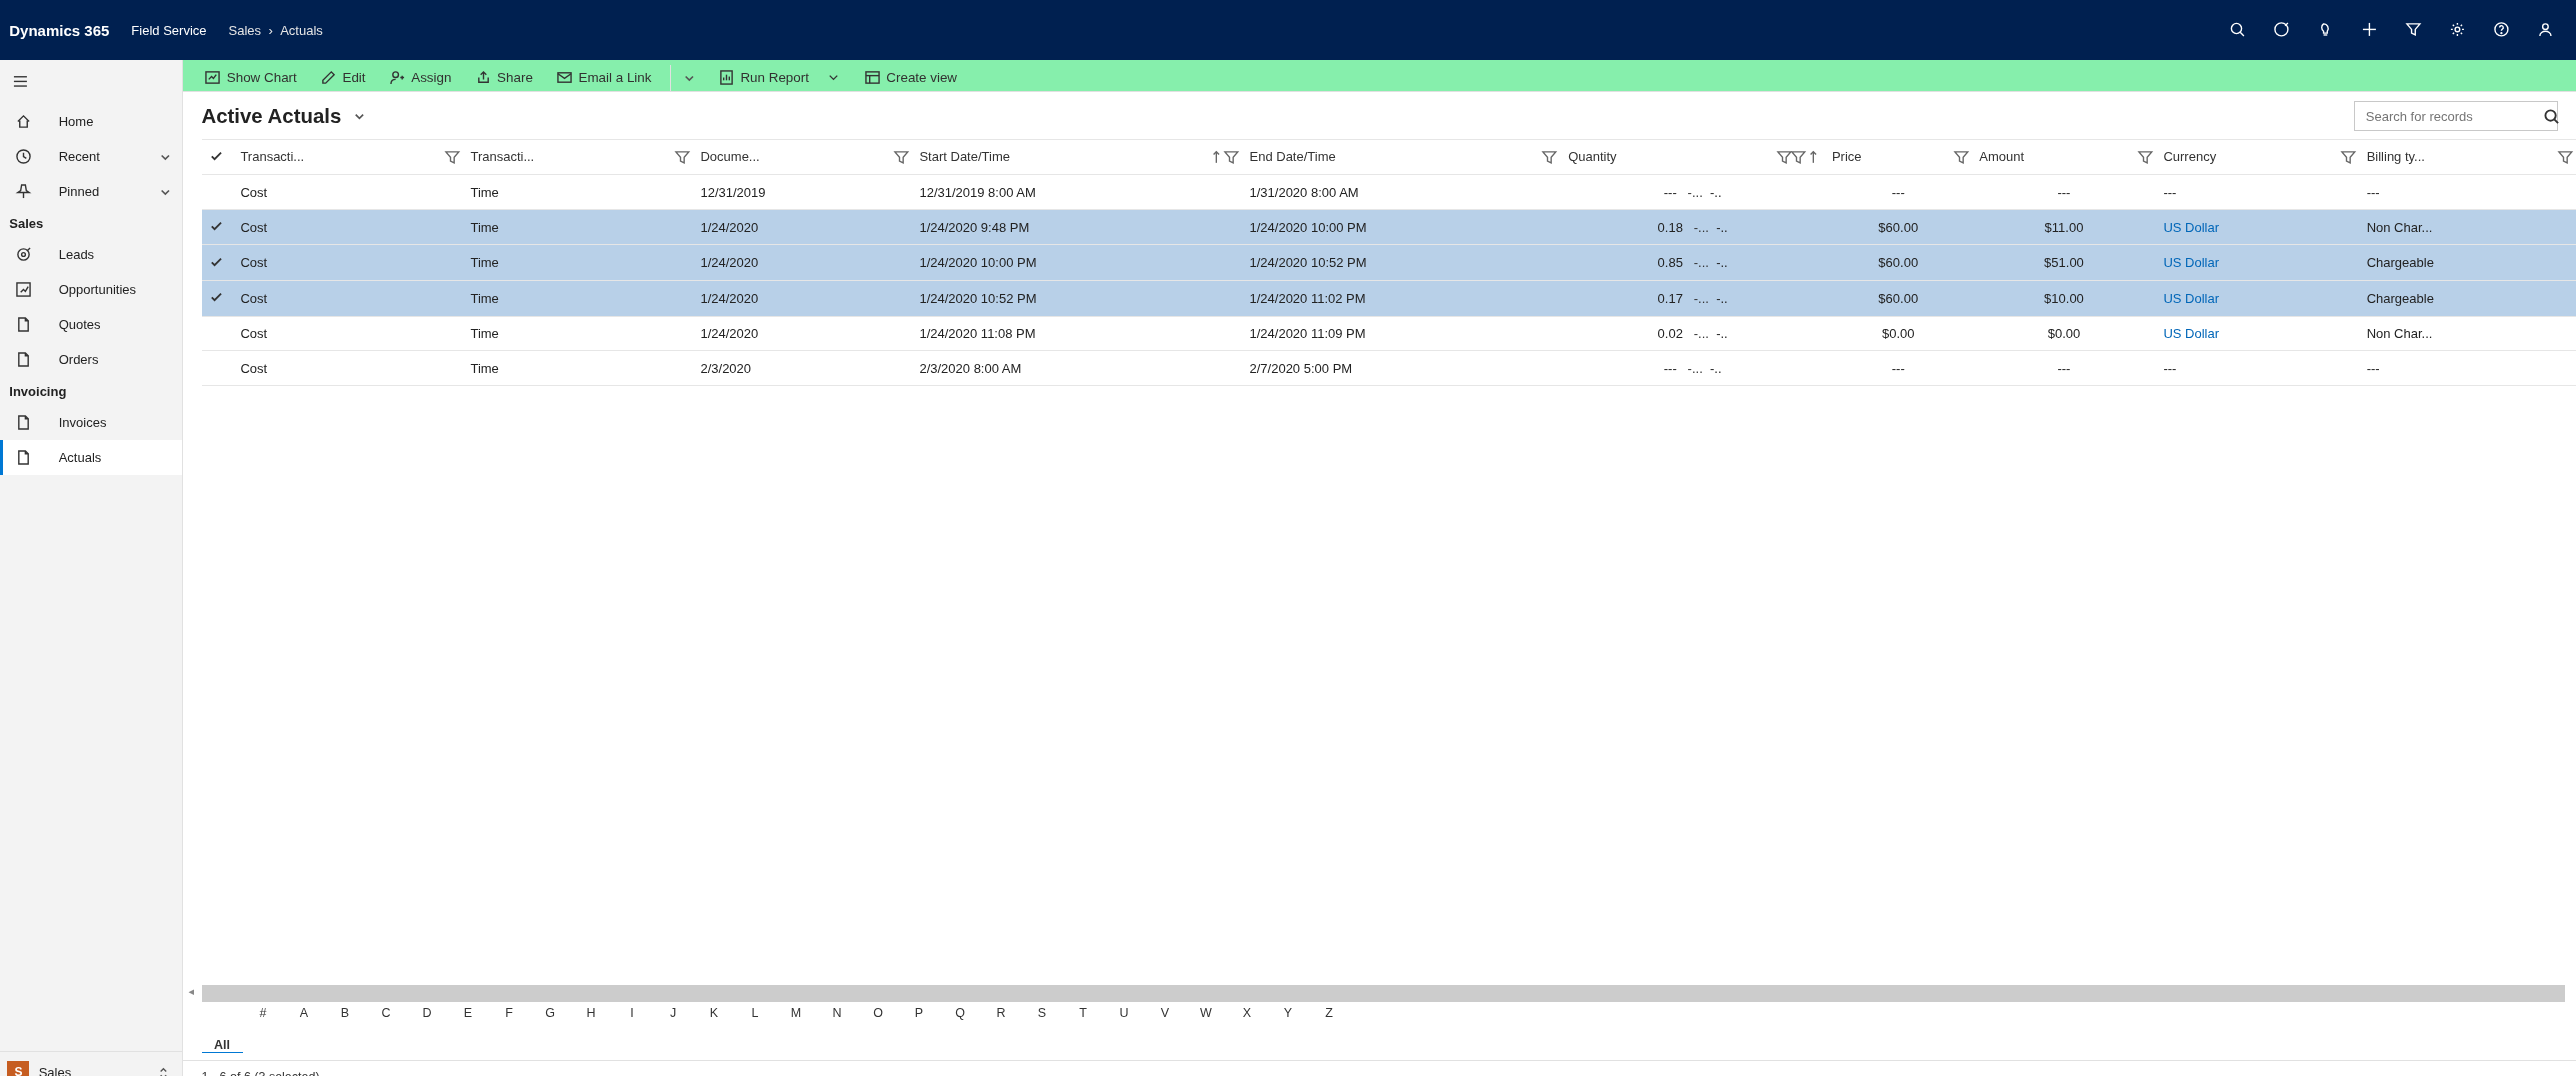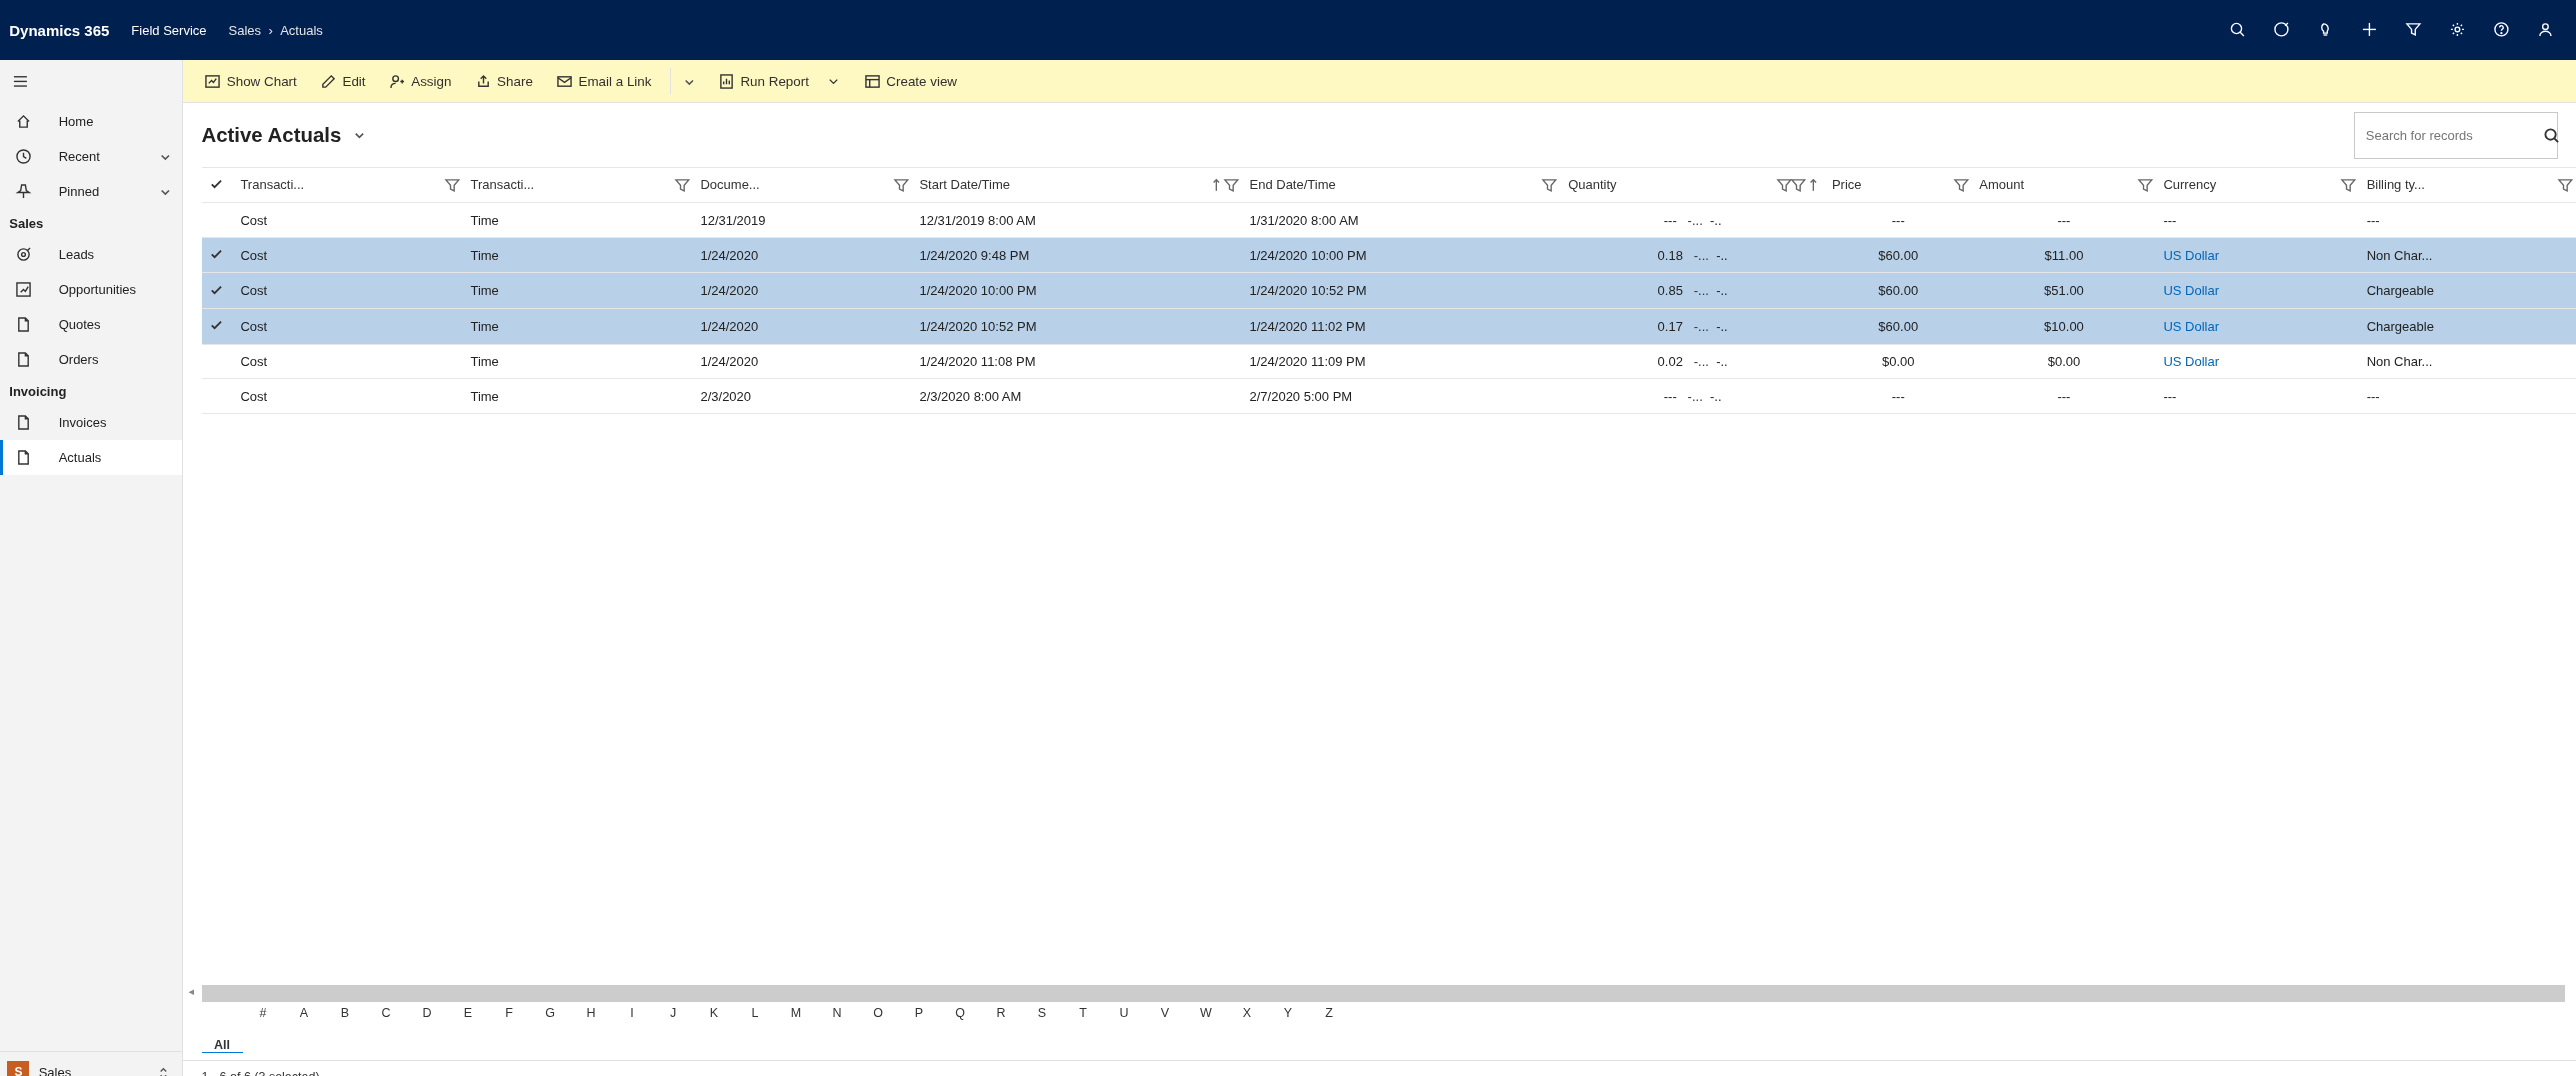--- a/index.html
+++ b/index.html
@@ -28,29 +28,29 @@
   .sidenav .group { font-weight:600; padding:7.4px 13px 5.6px 9.3px; color:#222; }
   .sidenav .item.active { background:#fff; }
   .sidenav .item.active::before { content:""; position:absolute; left:0; top:0; bottom:0; width:2.8px; background:#0078d4;}
   .sidenav .bottom { margin-top:auto; }
   .sidenav .areaswitch { height:41px; display:flex; align-items:center; border-top:0.9px solid #e1e1e1; padding-left:7.4px; cursor:pointer;}
   .sidenav .areaswitch .sq { width:22px; height:22px; background:#c65d21; color:#fff; font-weight:600; display:flex; align-items:center; justify-content:center; margin-right:9.3px; font-size:12px;}
   .sidenav .areaswitch .arrows { margin-left:auto; margin-right:13px; font-size:13px; line-height:7.4px; color:#555;}
 
   
   .content { flex:1; display:flex; flex-direction:column; overflow:hidden;}
-  .cmdbar { height:43px; border-bottom:0.9px solid #e1e1e1; display:flex; align-items:center; padding-left:13px; gap:5.6px; background:#fef9c3;}
+  .cmdbar { height:32px; border-bottom:0.9px solid #e1e1e1; display:flex; align-items:flex-end; padding-left:13px; gap:5.6px; background:#86efac;}
   .cmdbar .cmd { display:flex; align-items:center; gap:6.5px; padding:5.6px 9.3px; cursor:pointer; color:#323130; font-size:13.4px;}
   .cmdbar .cmd svg{ width:15px; height:15px; stroke:#333; fill:none; stroke-width:1.5;}
   .cmdbar .sep { padding:5.6px 11px; cursor:pointer; border-left:0.9px solid #e1e1e1; margin-left:3.7px;}
   .viewhead { display:flex; align-items:center; padding:9.3px 18.5px 7.4px 18.5px;}
   .viewhead h1 { font-size:20.4px; font-weight:600; margin:0; display:flex; align-items:center; gap:11px;}
   .viewhead .chev { font-size:15px; color:#555;}
   .viewhead .spacer{flex:1;}
-  .searchbox { display:flex; align-items:center; border:0.9px solid #c8c8c8; height:47px; width:204px; padding:0 9.3px;}
+  .searchbox { display:flex; align-items:center; border:0.9px solid #c8c8c8; height:30px; width:204px; padding:0 9.3px;}
   .searchbox input{ border:none; outline:none; flex:1; font-size:13px;}
   .searchbox svg{ width:15px; height:15px; stroke:#333; fill:none; stroke-width:2;}
 
   
   .grid { flex:1; overflow:auto; margin:0 0 0 18.5px;}
   table.g { border-collapse:collapse; width:100%; min-width:1250px;}
   table.g th, table.g td { border-bottom:0.9px solid #e6e6e6; text-align:left; font-size:13px; padding:9.3px 7.4px; white-space:nowrap;}
   table.g th { color:#333; font-weight:400; position:relative; border-top:0.9px solid #e6e6e6;}
   table.g th .thwrap{display:flex; align-items:center; gap:5.6px; justify-content:space-between;}
   table.g th .fico svg{width:11px;height:11px;stroke:#666;fill:none;stroke-width:1.5;}

